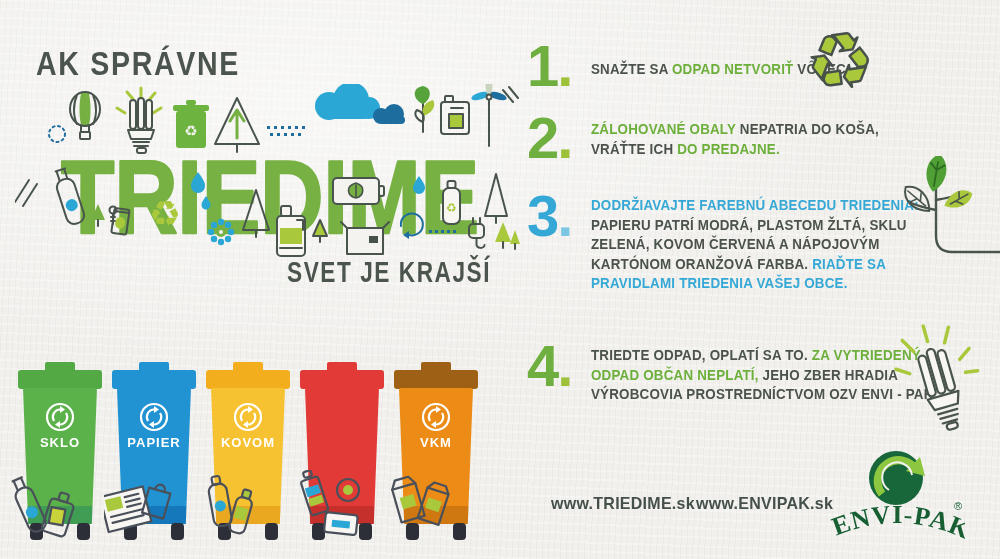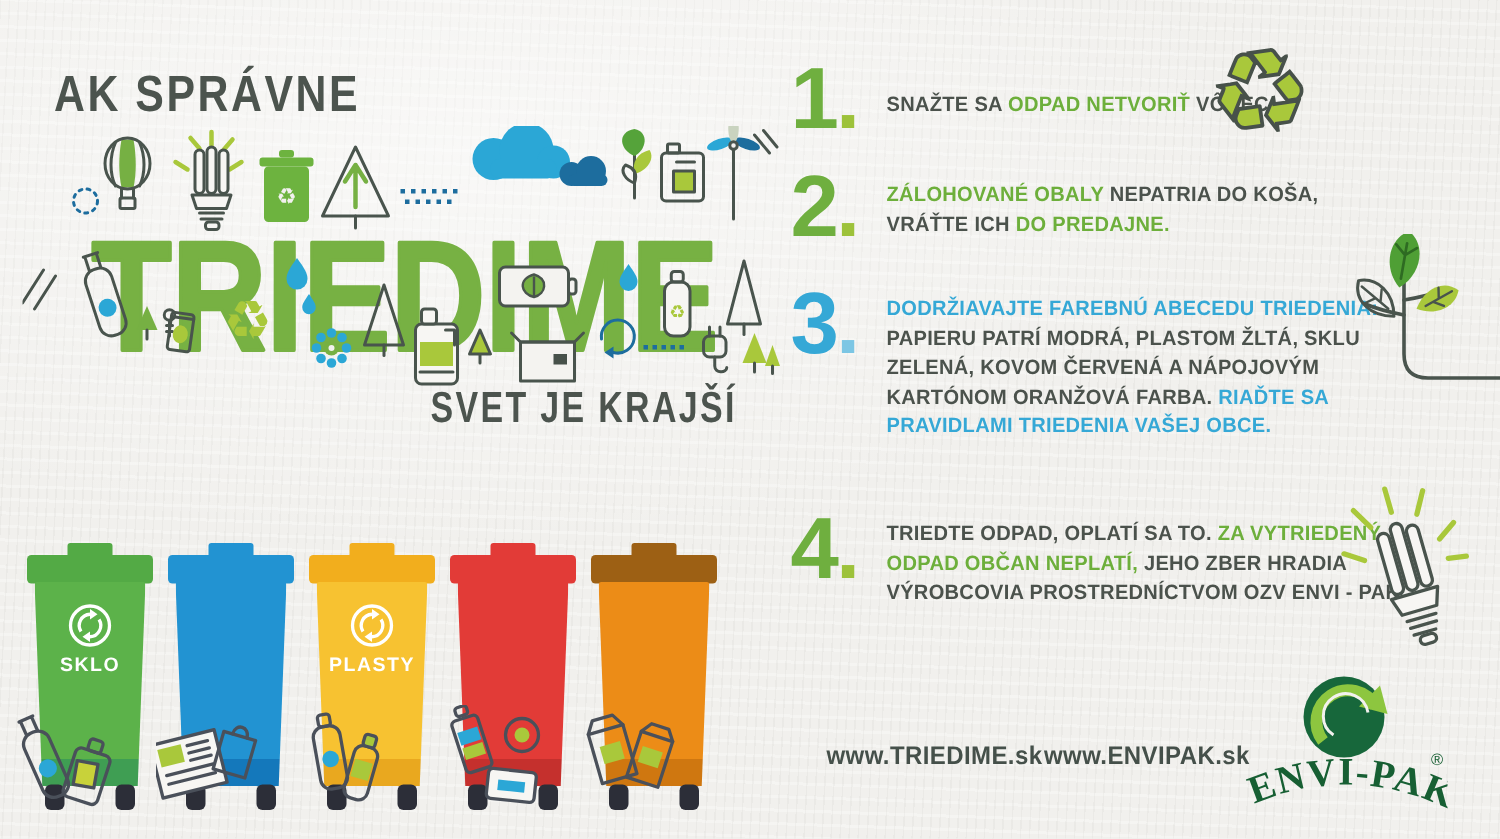--- a/index.html
+++ b/index.html
@@ -285,20 +285,30 @@
         </g>
       </svg>
     </div>
 
     <div class="bin" style="--body: #2293d2; --band: #1478bb; --lid: #2293d2;">
       <div class="handle"></div>
       <div class="lid"></div>
       <div class="body"></div>
       <div class="wheel l"></div>
       <div class="wheel r"></div>
+      <div class="badge-wrap">
+        <svg width="30" height="30" viewBox="0 0 30 30">
+          <circle cx="15" cy="15" r="13" stroke="#fff" stroke-width="2.2" fill="none"></circle>
+          <path d="M9,19 A7.5,7.5 0 0 1 15,7.5" stroke="#fff" stroke-width="2.2" fill="none"></path>
+          <polygon points="15,4 15,11 20,7.5" fill="#fff"></polygon>
+          <path d="M21,11 A7.5,7.5 0 0 1 15,22.5" stroke="#fff" stroke-width="2.2" fill="none"></path>
+          <polygon points="15,26 15,19 10,22.5" fill="#fff"></polygon>
+        </svg>
+        <div class="label">PAPIER</div>
+      </div>
       <svg class="front" width="84" height="76" viewBox="0 0 84 76">
         <g stroke="#4a505a" stroke-width="2.2" fill="none" stroke-linecap="round" stroke-linejoin="round">
           <g transform="rotate(-14 28 48)">
             <rect x="2" y="20" width="44" height="36" fill="#f7f6f3"></rect>
             <rect x="6" y="24" width="16" height="12" fill="#a9c83b" stroke="none"></rect>
             <path d="M26,26 h14 M26,31 h14 M26,36 h14 M8,42 h32 M8,48 h32"></path>
           </g>
           <g transform="translate(48,8) rotate(16)">
             <rect x="0" y="10" width="22" height="26"></rect>
               <path d="M6,10 C6,2 16,2 16,10"></path>
@@ -314,21 +324,21 @@
       <div class="wheel l"></div>
       <div class="wheel r"></div>
       <div class="badge-wrap">
         <svg width="30" height="30" viewBox="0 0 30 30">
           <circle cx="15" cy="15" r="13" stroke="#fff" stroke-width="2.2" fill="none"></circle>
           <path d="M9,19 A7.5,7.5 0 0 1 15,7.5" stroke="#fff" stroke-width="2.2" fill="none"></path>
           <polygon points="15,4 15,11 20,7.5" fill="#fff"></polygon>
           <path d="M21,11 A7.5,7.5 0 0 1 15,22.5" stroke="#fff" stroke-width="2.2" fill="none"></path>
           <polygon points="15,26 15,19 10,22.5" fill="#fff"></polygon>
         </svg>
-        <div class="label">PLASTY</div>
+        <div class="label">KOVOM</div>
       </div>
       <svg class="front" width="84" height="76" viewBox="0 0 84 76">
         <g stroke="#4a505a" stroke-width="2.2" fill="none" stroke-linecap="round" stroke-linejoin="round">
           <g transform="translate(8,6) rotate(-10)">
             <rect x="0" y="10" width="18" height="42" rx="7"></rect>
               <rect x="5" y="2" width="8" height="8" rx="2"></rect>
             <circle cx="9" cy="32" r="5.5" fill="#2ba7d6" stroke="none"></circle>
           </g>
           <g transform="translate(42,18) rotate(16)">
             <rect x="0" y="8" width="16" height="36" rx="6"></rect>
@@ -364,20 +374,30 @@
         </g>
       </svg>
     </div>
 
     <div class="bin" style="--body: #ec8c17; --band: #cf7710; --lid: #9d6014;">
       <div class="handle"></div>
       <div class="lid"></div>
       <div class="body"></div>
       <div class="wheel l"></div>
       <div class="wheel r"></div>
+      <div class="badge-wrap">
+        <svg width="30" height="30" viewBox="0 0 30 30">
+          <circle cx="15" cy="15" r="13" stroke="#fff" stroke-width="2.2" fill="none"></circle>
+          <path d="M9,19 A7.5,7.5 0 0 1 15,7.5" stroke="#fff" stroke-width="2.2" fill="none"></path>
+          <polygon points="15,4 15,11 20,7.5" fill="#fff"></polygon>
+          <path d="M21,11 A7.5,7.5 0 0 1 15,22.5" stroke="#fff" stroke-width="2.2" fill="none"></path>
+          <polygon points="15,26 15,19 10,22.5" fill="#fff"></polygon>
+        </svg>
+        <div class="label">VKM</div>
+      </div>
       <svg class="front" width="84" height="76" viewBox="0 0 84 76">
         <g stroke="#4a505a" stroke-width="2.2" fill="none" stroke-linecap="round" stroke-linejoin="round">
           <g transform="translate(4,12) rotate(-16)">
             <rect x="0" y="8" width="24" height="34"></rect>
               <path d="M0,8 L5,0 H19 L24,8"></path>
             <rect x="5" y="18" width="14" height="12" fill="#a9c83b" stroke="none"></rect>
           </g>
           <g transform="translate(44,10) rotate(18)">
             <rect x="0" y="8" width="22" height="32"></rect>
               <path d="M0,8 L5,1 H17 L22,8"></path>

